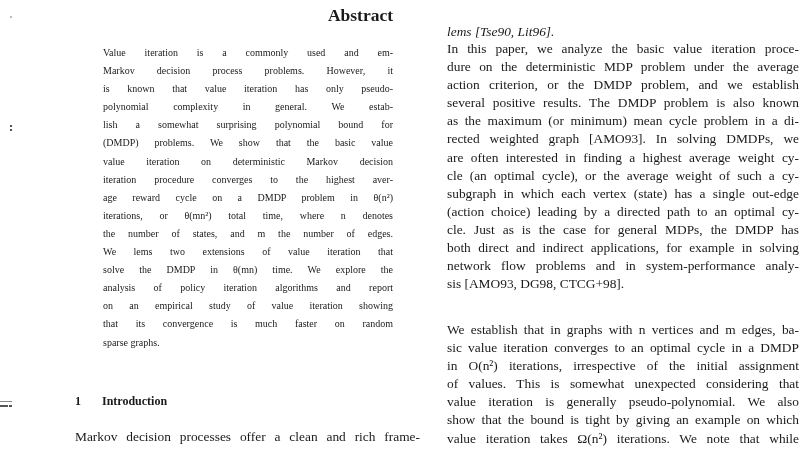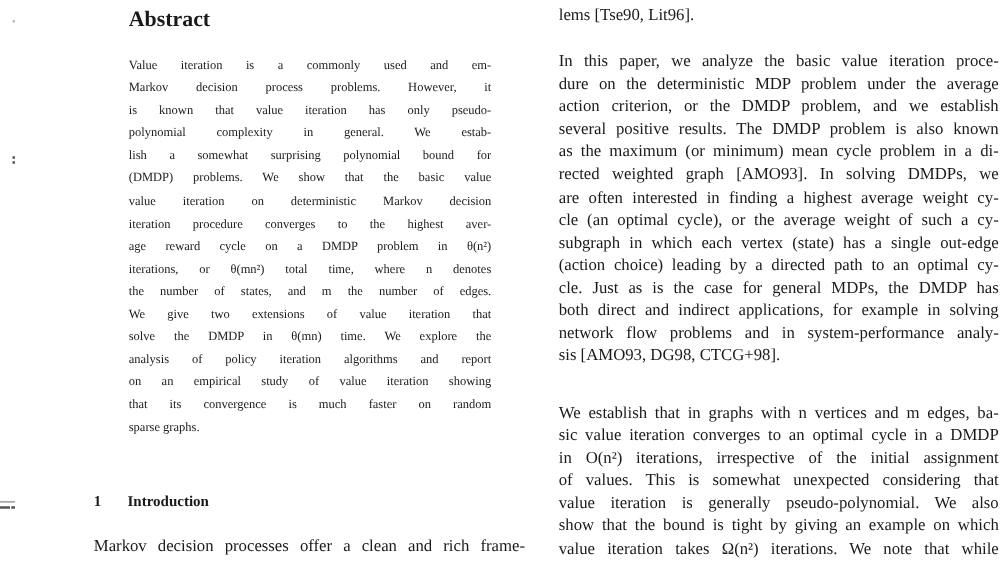--- a/index.html
+++ b/index.html
@@ -4,21 +4,21 @@
 <style>
   html, body { margin: 0; padding: 0; }
   body {
     width: 800px; height: 450px; overflow: hidden; background: #ffffff;
     position: relative; color: #1a1a1a;
     font-family: "Liberation Serif", "DejaVu Serif", serif;
   }
   .page { position: absolute; left: 0; top: 0; width: 800px; height: 450px; }
   .abstract-title {
     position: absolute; left: 103px; width: 290px; top: 4px;
-    text-align: left; font-weight: bold; font-size: 17.5px; line-height: 22px;
+    text-align: right; font-weight: bold; font-size: 17.5px; line-height: 22px;
   }
   .abstract-body {
     position: absolute; left: 103px; width: 290px; top: 44px;
     font-size: 10px; line-height: 18.1px; text-align: justify;
     hyphens: manual;
   }
   .abstract-body .ln, .right-col .ln, .intro-para .ln {
     display: block; text-align: justify; text-align-last: justify; white-space: nowrap;
   }
   .abstract-body .ln.last, .right-col .ln.last { text-align-last: left; }
@@ -28,21 +28,21 @@
   }
   .section-heading .num { display: inline-block; width: 27px; }
   .intro-para {
     position: absolute; left: 75px; width: 345px; top: 428px;
     font-size: 13.4px; line-height: 18.1px;
   }
   .right-col {
     position: absolute; left: 447px; width: 352px;
     font-size: 13.4px; line-height: 18.1px;
   }
-  .rc-top { top: 3px; }
+  .rc-top { top: 23px; font-style: italic; }
   .rc-p1 { top: 40px; }
   .rc-p2 { top: 321px; }
   .margin-mark {
     position: absolute; background: #555;
   }
 </style>
 </head>
 <body>
 
 <div class="page">
@@ -61,21 +61,21 @@
     <span class="ln">Markov decision process problems. However, it</span>
     <span class="ln">is known that value iteration has only pseudo-</span>
     <span class="ln">polynomial complexity in general.  We estab-</span>
     <span class="ln">lish a somewhat surprising polynomial bound for</span>
     <span class="ln">(DMDP) problems. We show that the basic value</span>
     <span class="ln">value iteration on deterministic Markov decision</span>
     <span class="ln">iteration procedure converges to the highest aver-</span>
     <span class="ln">age reward cycle on a DMDP problem in θ(n²)</span>
     <span class="ln">iterations, or θ(mn²) total time, where n denotes</span>
     <span class="ln">the number of states, and m the number of edges.</span>
-    <span class="ln">We give two extensions of value iteration that</span>
+    <span class="ln">We lems two extensions of value iteration that</span>
     <span class="ln">solve the DMDP in θ(mn) time. We explore the</span>
     <span class="ln">analysis of policy iteration algorithms and report</span>
     <span class="ln">on an empirical study of value iteration showing</span>
     <span class="ln">that its convergence is much faster on random</span>
     <span class="ln last">sparse graphs.</span>
   </div>
 
   <div class="section-heading">
     <span class="num">1</span><span>Introduction</span>
   </div>

